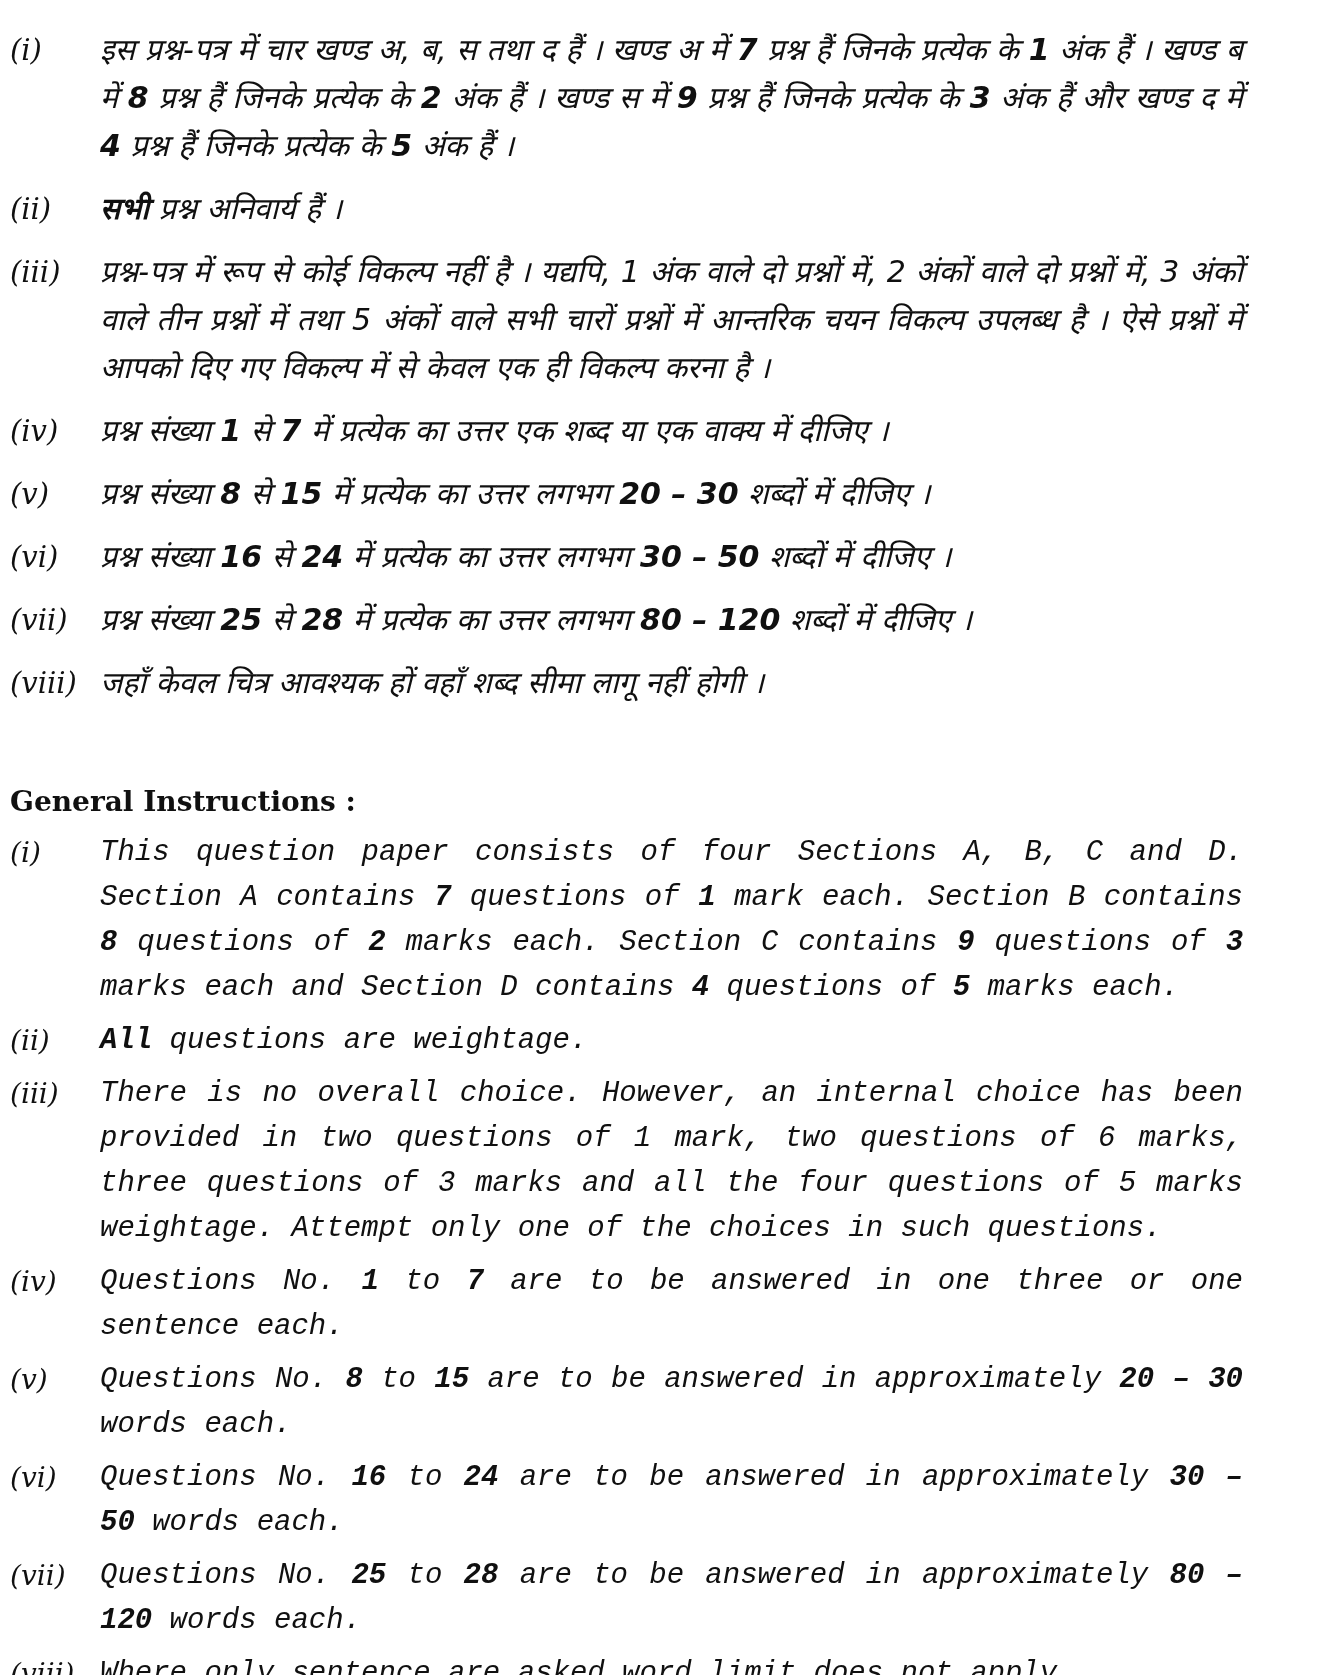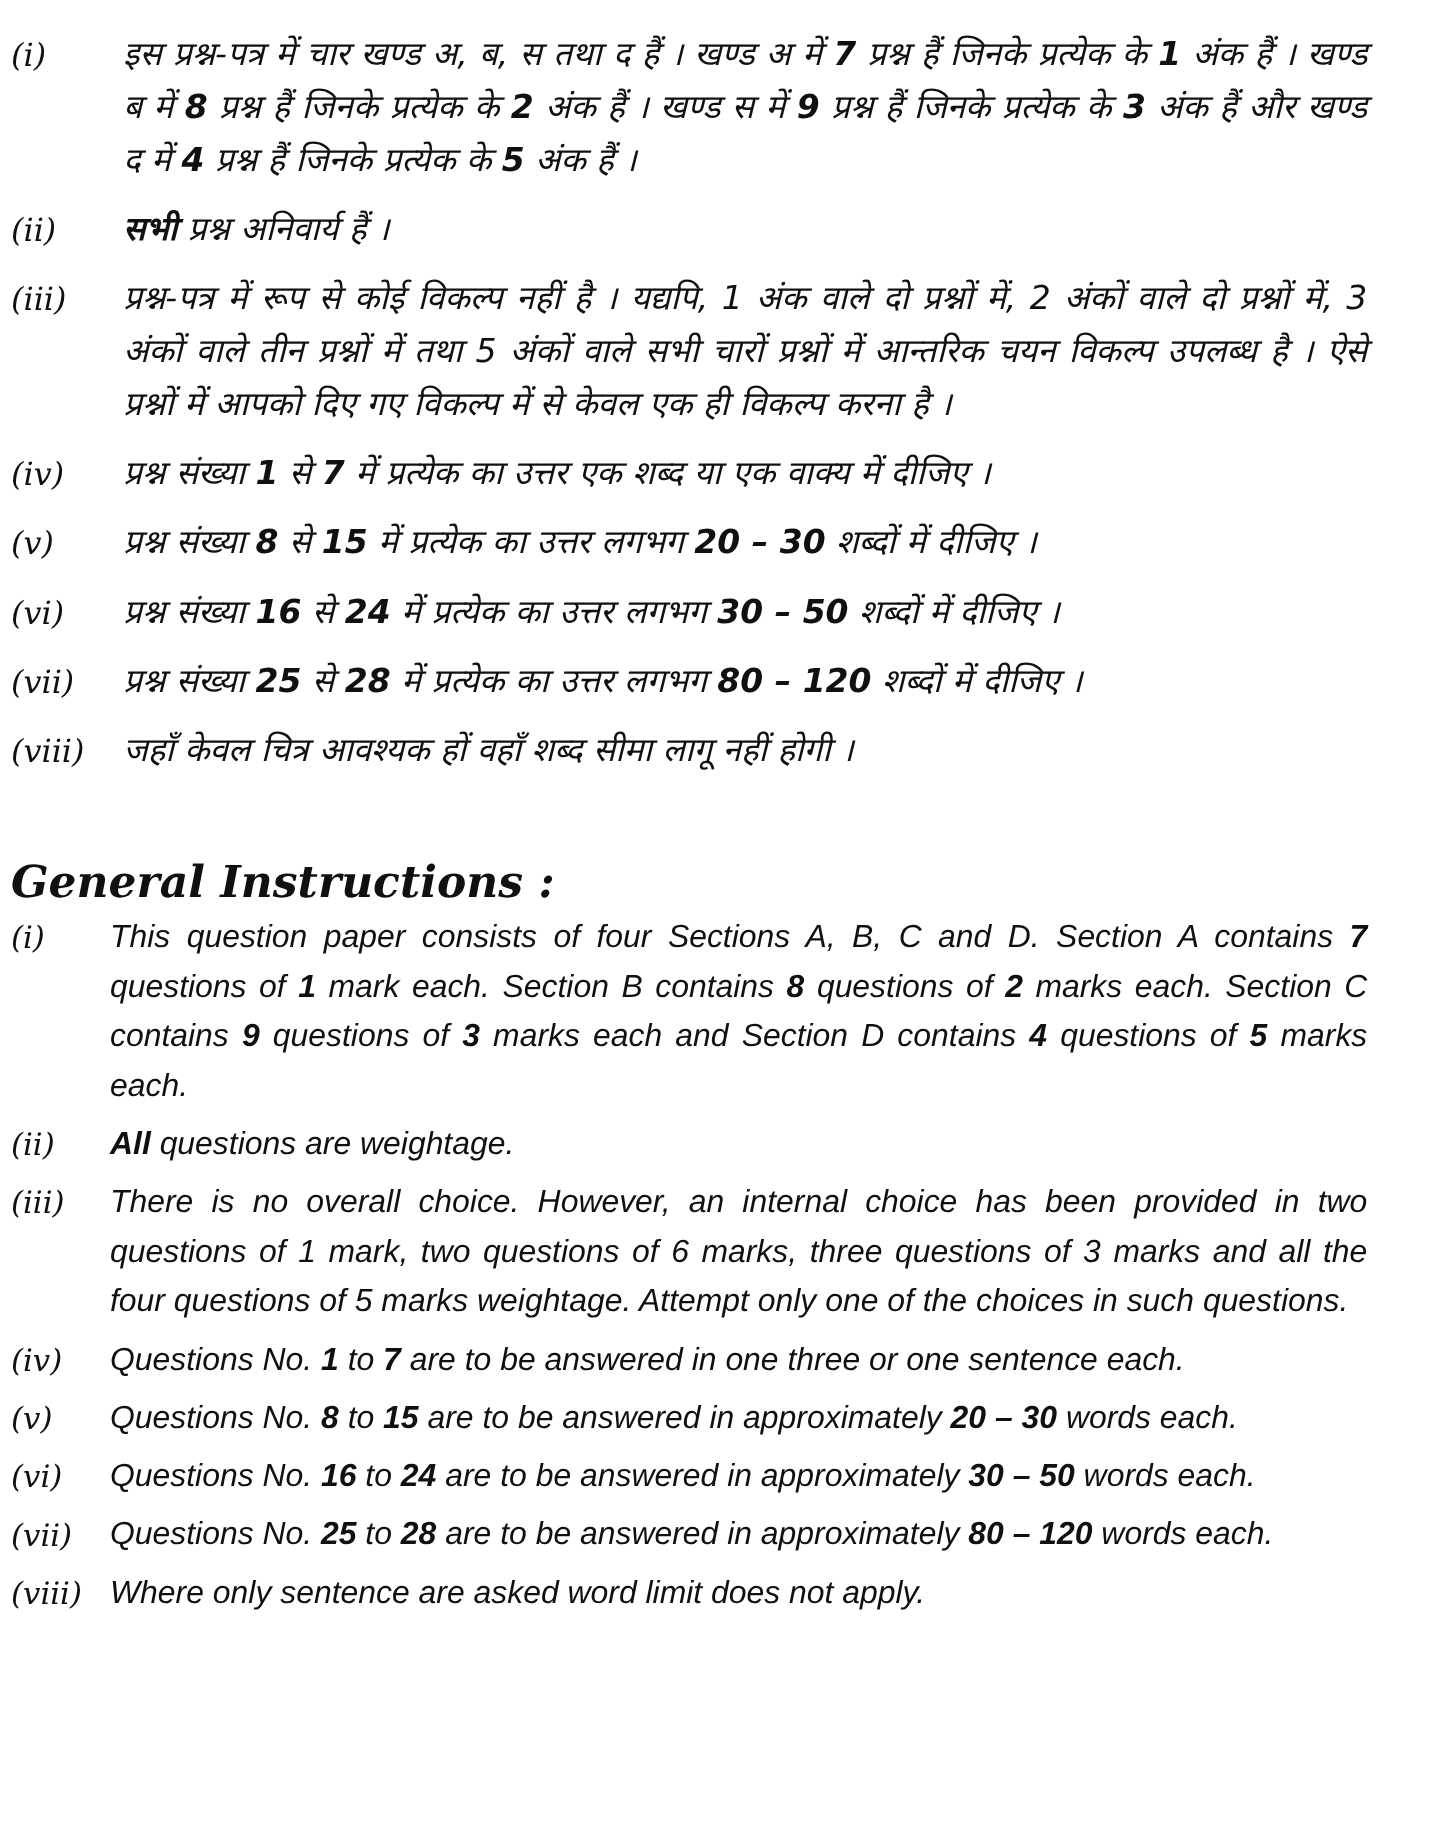--- a/index.html
+++ b/index.html
@@ -41,40 +41,38 @@
   
   .hindi .item {
     font-size: 30px;
     line-height: 48px;
     margin-bottom: 15px;
   }
   .hindi .label { font-size: 29px; }
   .hindi .text {
     font-family: "DejaVu Sans", "DejaVu Serif", sans-serif;
     font-style: italic;
-    margin-left: 12px;
   }
   
   .heading {
     margin: 75px 0 8px 0;
     font-family: "DejaVu Serif", serif;
-    font-style: italic;
     font-weight: bold;
-    font-size: 40px;
+    font-size: 28px;
     line-height: 40px;
   }
   
   .english .item {
     font-size: 29px;
     line-height: 45px;
     margin-bottom: 8px;
   }
   .english .label { font-size: 28px; }
   .english .text {
-    font-family: Liberation Sans, sans-serif;
+    font-family: Liberation Mono, monospace;
     font-style: italic;
   }
   .text b { font-weight: bold; }
 </style>
 </head>
 <body>
 
 <div class="page">
   <section class="hindi" id="hindi-list">
       <div class="item">

